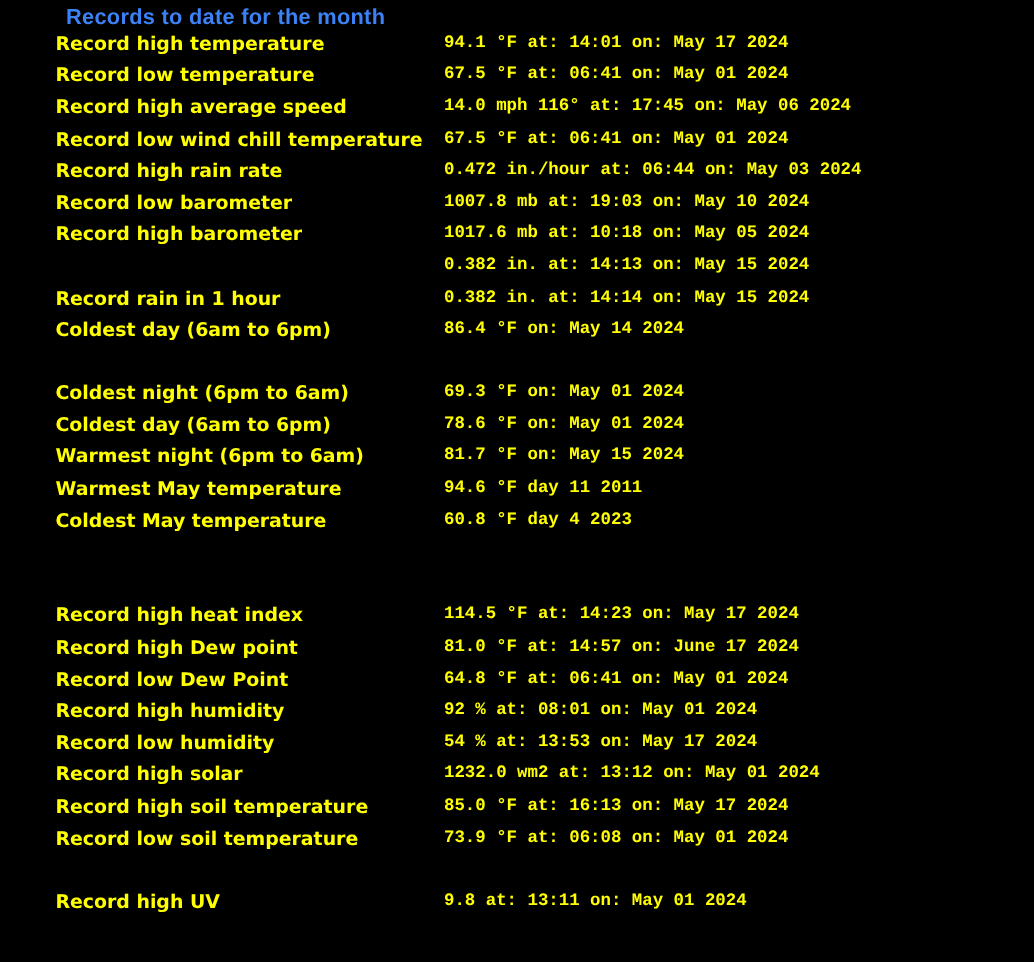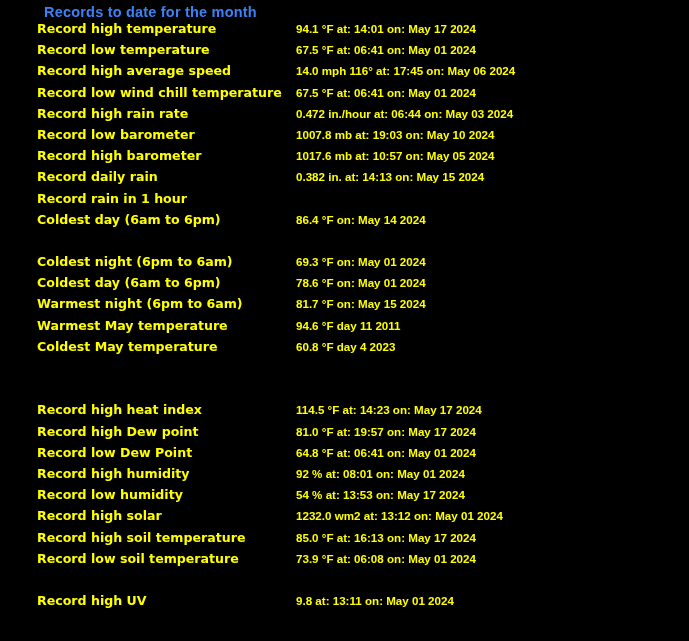--- a/index.html
+++ b/index.html
@@ -55,21 +55,21 @@
     font-family: "DejaVu Sans", sans-serif;
     white-space: nowrap;
   }
   .value {
     position: absolute;
     left: 296px;
     top: 0;
     color: #ffff00;
     font-size: 11.6px;
     font-weight: bold;
-    font-family: Liberation Sans, sans-serif;
+    font-family: Liberation Mono, monospace;
     white-space: nowrap;
   }
 </style>
 </head>
 <body>
 
 <div class="page">
   <div class="title">Records to date for the month</div>
   <div class="rows">
     <div class="row">
@@ -91,28 +91,28 @@
     <div class="row">
       <span class="label">Record high rain rate</span>
       <span class="value">0.472 in./hour   at: 06:44 on: May 03 2024</span>
     </div>
     <div class="row">
       <span class="label">Record low barometer</span>
       <span class="value">1007.8 mb   at: 19:03 on: May 10 2024</span>
     </div>
     <div class="row">
       <span class="label">Record high barometer</span>
-      <span class="value">1017.6 mb  at: 10:57 on: May 05 2024</span>
+      <span class="value">1017.6 mb  at: 10:18 on: May 05 2024</span>
     </div>
     <div class="row">
-      <span class="label">Record daily rain</span>
       <span class="value">0.382 in.  at: 14:13 on: May 15 2024</span>
     </div>
     <div class="row">
       <span class="label">Record rain in 1 hour</span>
+      <span class="value">0.382 in. at: 14:14 on: May 15 2024</span>
     </div>
     <div class="row">
       <span class="label">Coldest day (6am to 6pm)</span>
       <span class="value">86.4 °F   on: May 14 2024</span>
     </div>
     <div class="row spacer">
       <span class="label"></span>
       <span class="value"></span>
     </div>
     <div class="row">
@@ -142,21 +142,21 @@
     <div class="row spacer">
       <span class="label"></span>
       <span class="value"></span>
     </div>
     <div class="row">
       <span class="label">Record high heat index</span>
       <span class="value">114.5 °F   at: 14:23 on: May 17 2024</span>
     </div>
     <div class="row">
       <span class="label">Record high Dew point</span>
-      <span class="value">81.0 °F   at: 19:57 on: May 17 2024</span>
+      <span class="value">81.0 °F   at: 14:57 on: June 17 2024</span>
     </div>
     <div class="row">
       <span class="label">Record low Dew Point</span>
       <span class="value">64.8 °F   at: 06:41 on: May 01 2024</span>
     </div>
     <div class="row">
       <span class="label">Record high humidity</span>
       <span class="value">92 %   at: 08:01 on: May 01 2024</span>
     </div>
     <div class="row">

